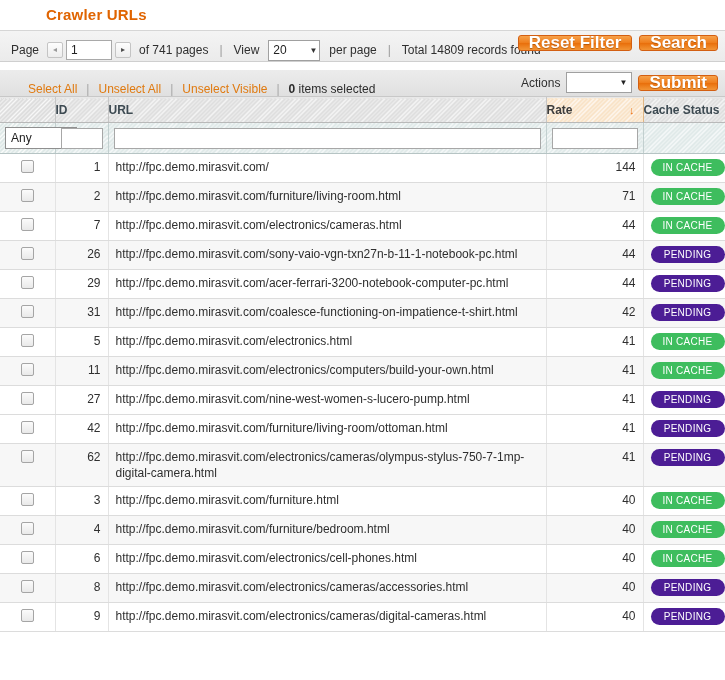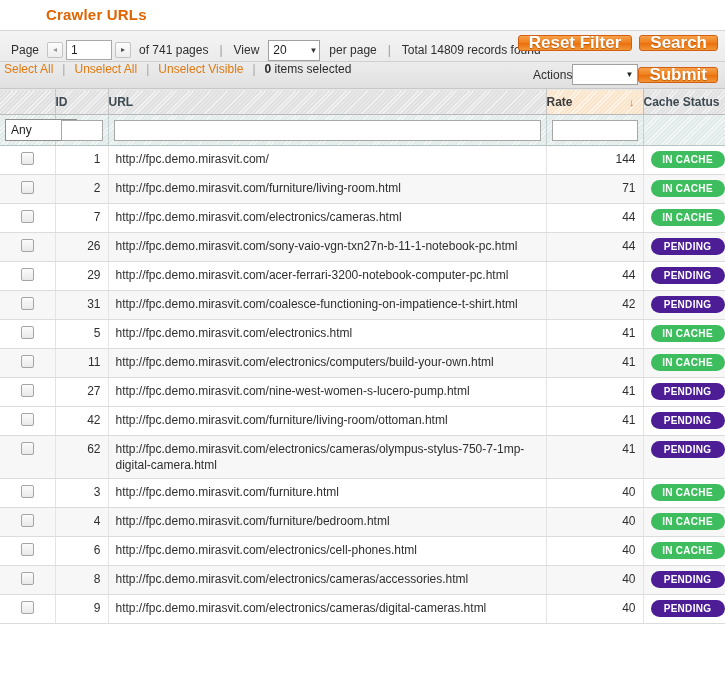--- a/index.html
+++ b/index.html
@@ -99,36 +99,37 @@
     display: flex; gap: 7px;
   }
 
   
   .massaction {
     position: relative;
     height: 27px;
     background: linear-gradient(to bottom,#ececec 0%, #e0e0e0 100%);
     border-bottom: 1px solid #c8c8c8;
     display: flex;
-    align-items: flex-start;
-    padding-left: 4px;
-    font-size: 12px;
+    align-items: flex-end;
+    padding-left: 28px;
+    font-size: 12px;
+    margin-top: 8px;
   }
   .massaction a {
     color: #e07a10;
     text-decoration: none;
     cursor: pointer;
   }
   .massaction .msep { color: #a7a7a7; margin: 0 9px; }
   .ma-count { color: #2c2c2c; }
   .ma-count b { font-weight: bold; }
   .ma-right {
     position: absolute;
     right: 7px; top: 2px;
-    display: flex; align-items: center; 
+    display: flex; align-items: center; gap: 6px;
   }
   .ma-right .a-lbl { color:#2f2f2f; }
   .action-select {
     width: 66px; height: 21px;
     border: 1px solid #a0a0a0;
     background:#fff;
     display: inline-flex; align-items:center; justify-content:flex-end;
     padding-right: 4px;
     font-size: 11px;
   }
@@ -226,21 +227,21 @@
     background: linear-gradient(to bottom,#fbfbfb,#e9e9e9);
     display: inline-block;
     cursor: pointer;
   }
 
   .badge {
     display: inline-block;
     border-radius: 9px;
     color: #fff;
     font-size: 10px;
-    font-weight: bold;
+    font-weight: normal;
     letter-spacing: .3px;
     padding: 3px 11px 3px 11px;
     line-height: 11px;
     min-width: 74px;
     text-align: center;
   }
   .badge.incache { background: #3ebd5e; }
   .badge.pending { background: #4c1d95; text-align: center; }
 </style>
 </head>

